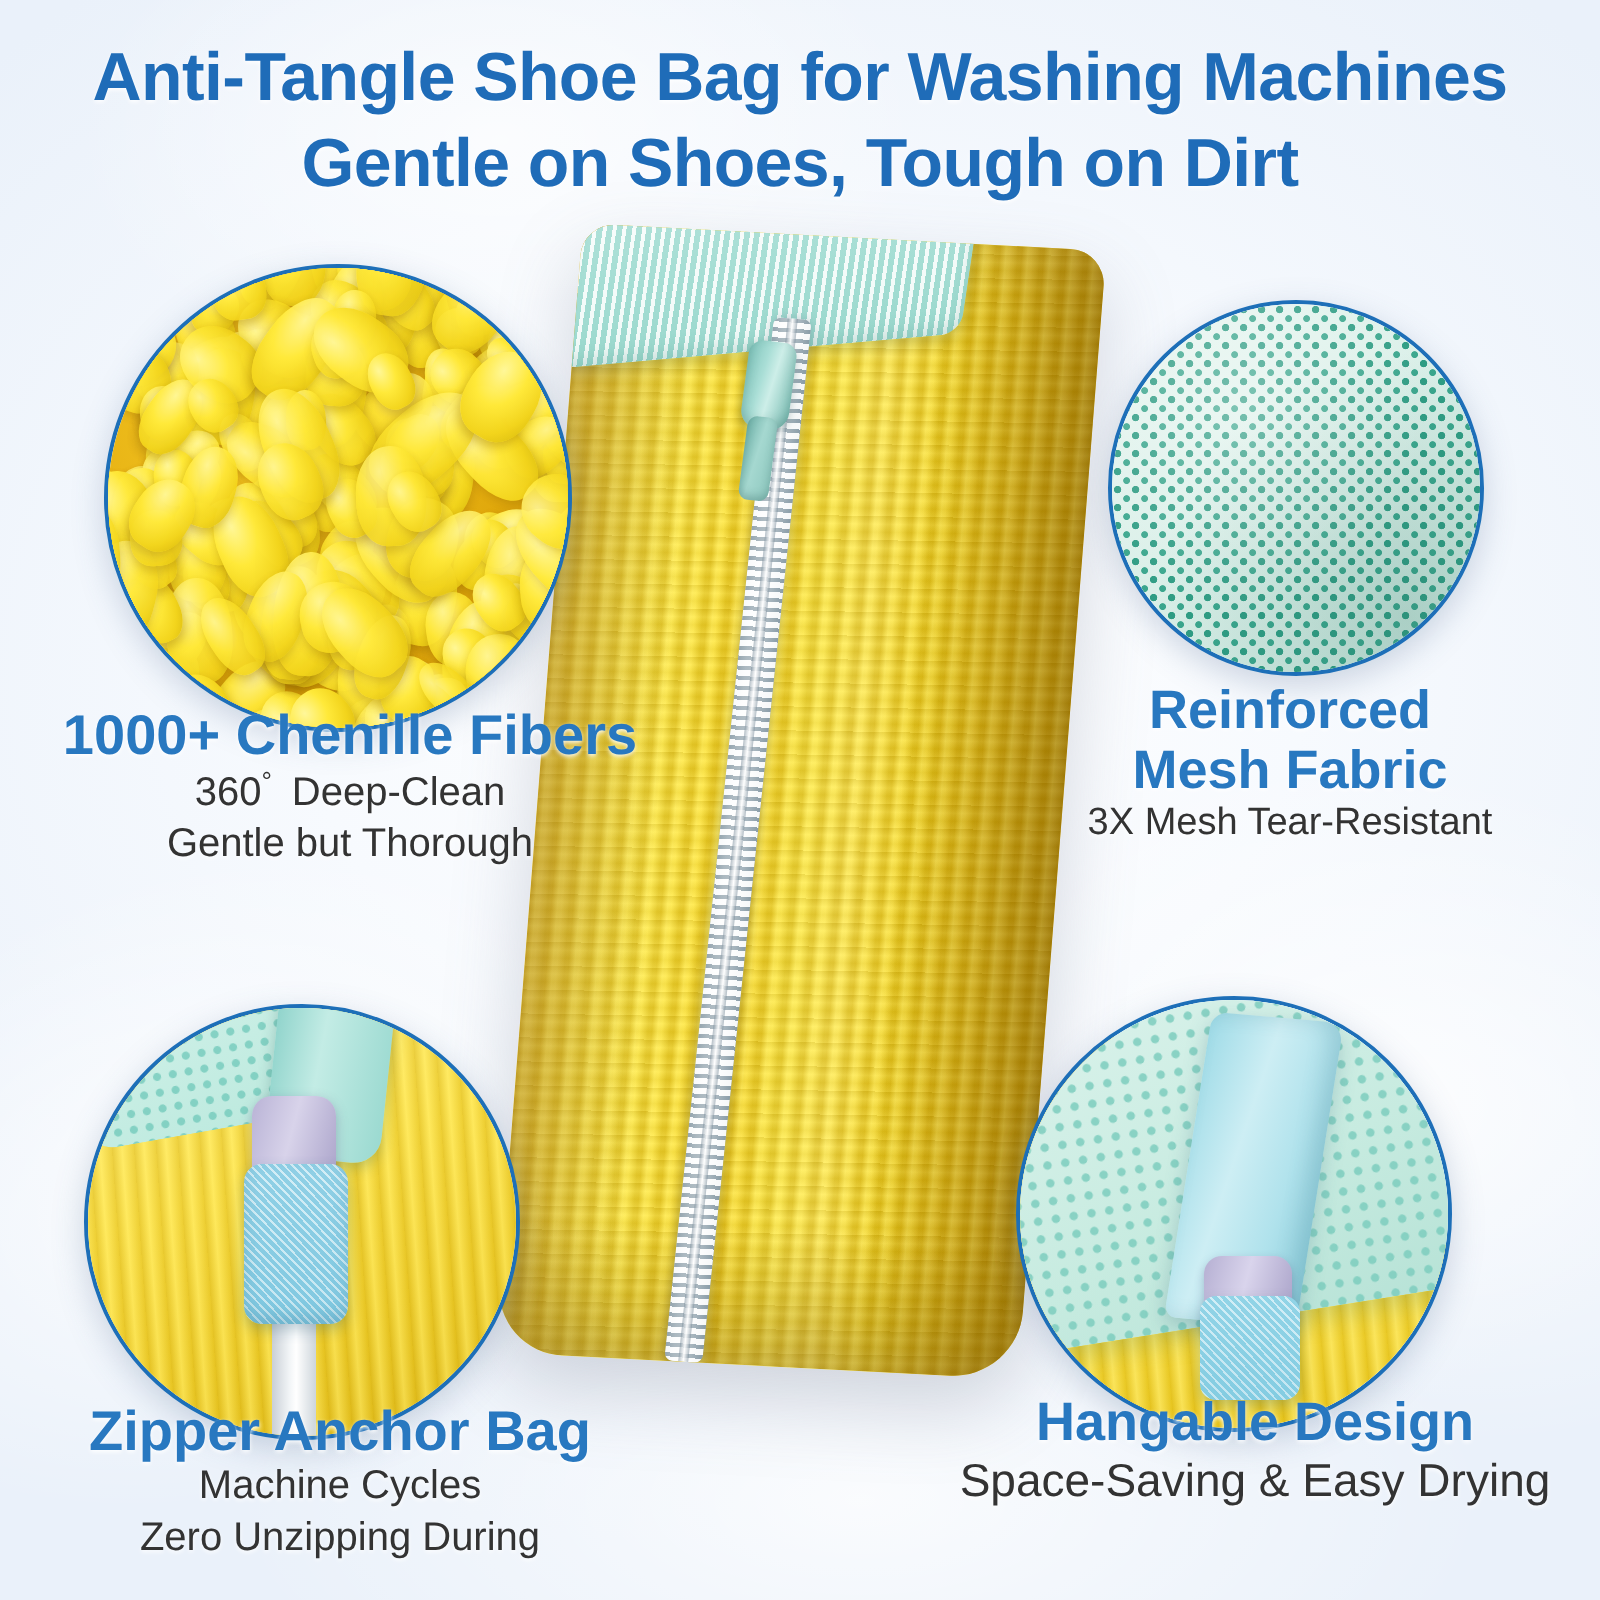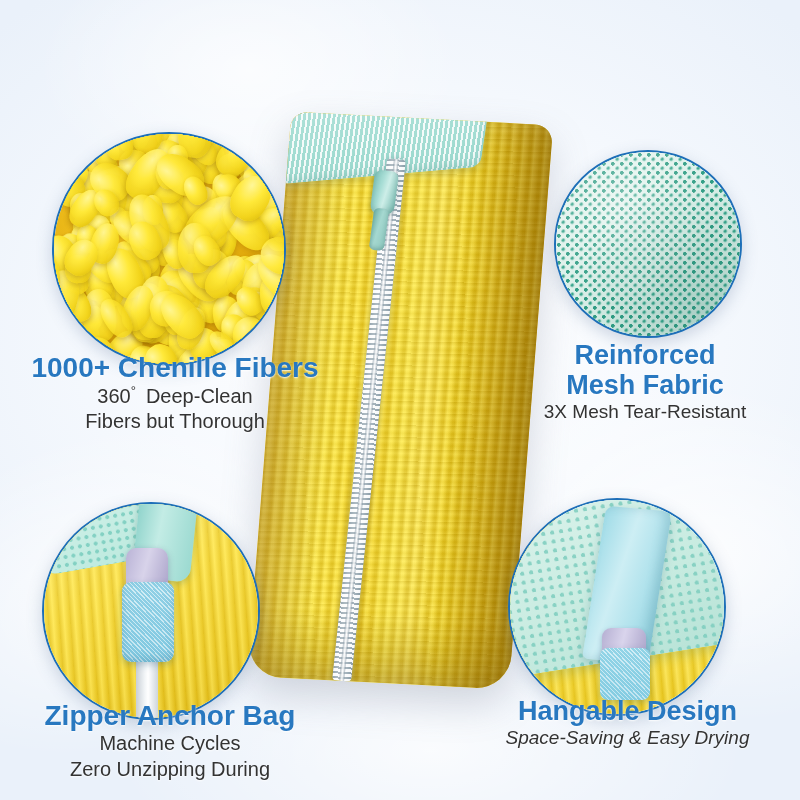--- a/index.html
+++ b/index.html
@@ -391,35 +391,39 @@
   .feature.f-chenille { left: 0px; top: 352px; width: 350px; }
   .feature.f-chenille .fhead { font-size: 28px; }
 
   .feature.f-mesh { left: 490px; top: 340px; width: 310px; }
   .feature.f-mesh .fsub { font-size: 19px; }
 
   .feature.f-anchor { left: 0px; top: 700px; width: 340px; }
   .feature.f-anchor .fhead { font-size: 28px; }
 
   .feature.f-hang { left: 455px; top: 696px; width: 345px; }
-  .feature.f-hang .fsub { font-size: 19px; font-style: italic; }
+  .feature.f-hang .fsub { font-size: 23px; }
 
   .deg { font-size: 13px; vertical-align: super; }
   .gap { display: inline-block; width: 10px; }
 </style>
 </head>
 <body>
 
 <div id="infographic">
 
   <div class="bg-swirl s1"></div>
   <div class="bg-swirl s2"></div>
   <div class="bg-swirl s3"></div>
   <div class="bg-swirl s4"></div>
 
+  <div class="title-block">
+    <div class="title-line">Anti-Tangle Shoe Bag for Washing Machines</div>
+    <div class="title-line">Gentle on Shoes, Tough on Dirt</div>
+  </div>
 
   <div class="product-wrap">
     <div class="bag">
       <div class="bag-ribs"></div>
       <div class="bag-crinkle"></div>
       <div class="bag-shade-left"></div>
       <div class="bag-shade-right"></div>
       <div class="bag-bottom-shade"></div>
       <div class="bag-mesh-top"></div>
       <div class="zipper">
@@ -649,21 +653,21 @@
     <div class="hang-yellow-bottom"></div>
     <div class="hang-mesh-panel"></div>
     <div class="hang-strap"></div>
     <div class="hang-pullhead"></div>
     <div class="hang-pocket"></div>
   </div>
 
   <div class="feature f-chenille">
     <div class="fhead">1000+ Chenille Fibers</div>
     <div class="fsub"><span>360</span><span class="deg">°</span><span class="gap"></span><span>Deep-Clean</span></div>
-    <div class="fsub">Fibers but Thorough</div>
+    <div class="fsub">Gentle but Thorough</div>
   </div>
 
   <div class="feature f-mesh">
     <div class="fhead">Reinforced</div>
     <div class="fhead">Mesh Fabric</div>
     <div class="fsub">3X Mesh Tear-Resistant</div>
   </div>
 
   <div class="feature f-anchor">
     <div class="fhead">Zipper Anchor Bag</div>

